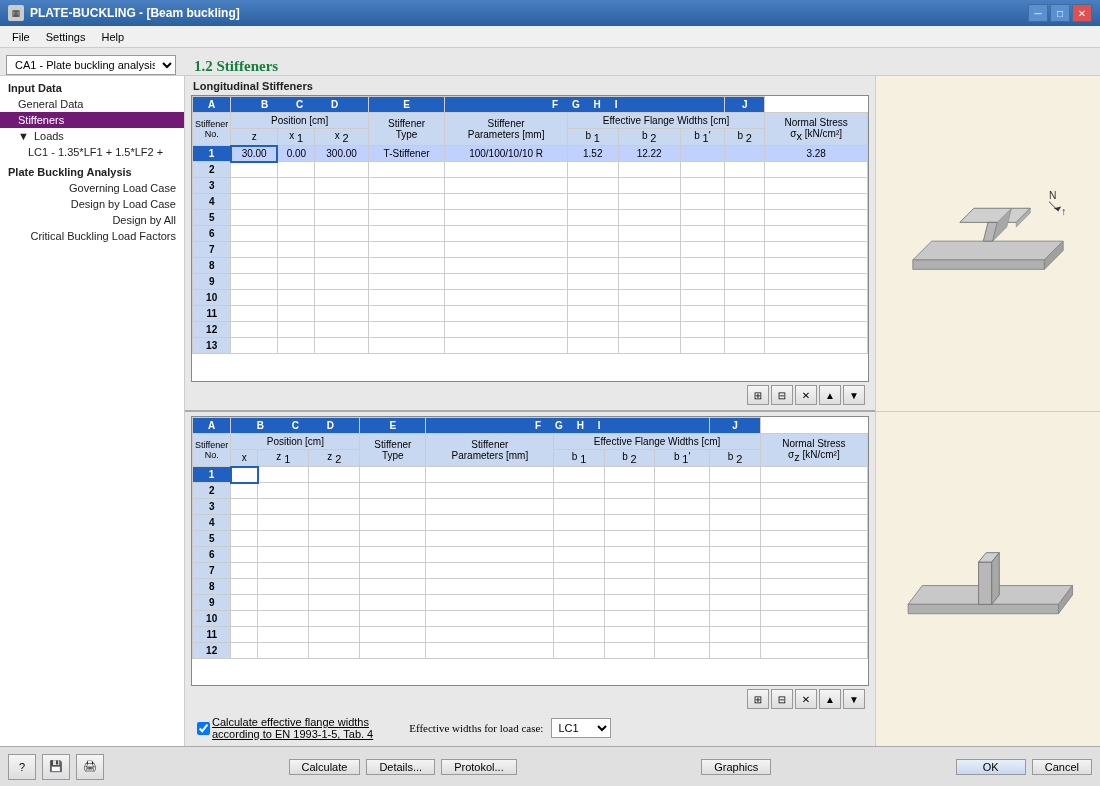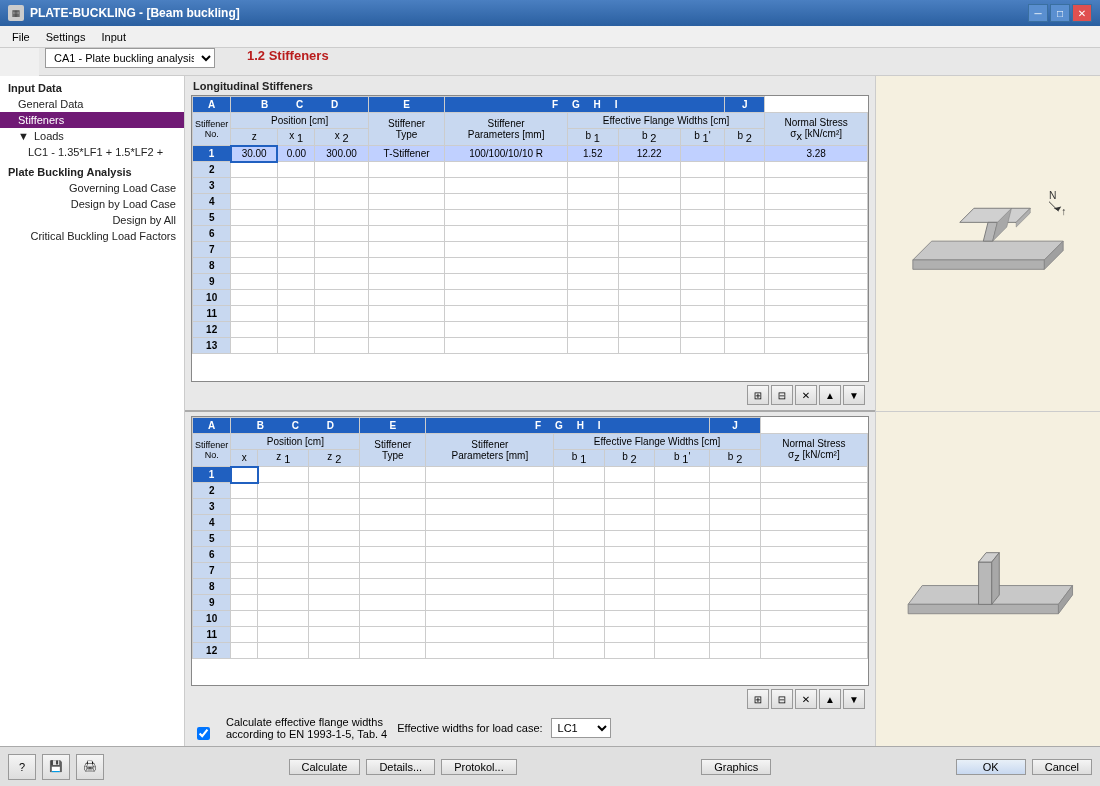--- a/index.html
+++ b/index.html
@@ -32,39 +32,39 @@
       padding: 0 4px;
     }
     .menu-item { padding: 2px 8px; cursor: pointer; font-size: 11px; }
 
     
     .dropdown-bar {
       background: #e8e8e8;
       border-bottom: 1px solid #ccc;
       height: 28px;
       display: flex;
-      align-items: flex-start;
+      align-items: flex-end;
       padding: 0 6px;
-      gap: 22px;
-      margin-left: 39px;
+      gap: 8px;
     }
     .dropdown-select {
       height: 20px;
       border: 1px solid #999;
       background: white;
       font-size: 11px;
       padding: 0 4px;
       width: 170px;
     }
     .section-title-bar {
       flex: 1;
-      font-size: 13px;
+      font-size: 15px;
       font-weight: bold;
-      color: #b91c1c;
+      color: #15803d;
       padding-left: 10px;
+      font-family: Liberation Serif, serif;
     }
 
     
     .main-layout {
       display: flex;
       height: calc(786px - 26px - 22px - 28px - 40px);
     }
 
     
     .sidebar {
@@ -187,21 +187,21 @@
     }
 
     
     .bottom-options {
       padding: 4px 6px;
       background: #e8e8e8;
       display: flex;
       align-items: center;
       gap: 8px;
     }
-    .checkbox-label { display: flex; align-items: flex-end; gap: 16px; }
+    .checkbox-label { display: flex; align-items: center; gap: 2px; text-decoration: underline; }
     .checkbox-label input { margin-top: 1px; }
     .lc-dropdown { height: 20px; border: 1px solid #999; background: white; font-size: 11px; padding: 0 2px; width: 60px; }
 
     
     .footer {
       background: #e0e0e0;
       border-top: 1px solid #aaa;
       height: 40px;
       display: flex;
       align-items: center;
@@ -251,21 +251,21 @@
   <div class="title-bar-controls">
     <button class="title-btn">─</button>
     <button class="title-btn">□</button>
     <button class="title-btn close">✕</button>
   </div>
 </div>
 
 <div class="menu-bar">
   <span class="menu-item">File</span>
   <span class="menu-item">Settings</span>
-  <span class="menu-item">Input</span>
+  <span class="menu-item">Help</span>
 </div>
 
 <div class="dropdown-bar">
   <select class="dropdown-select">
     <option>CA1 - Plate buckling analysis</option>
   </select>
   <span class="section-title-bar">1.2 Stiffeners</span>
 </div>
 
 <div class="main-layout">
@@ -692,21 +692,21 @@
         <button class="toolbar-btn" title="Delete">✕</button>
         <button class="toolbar-btn" title="Move Up">▲</button>
         <button class="toolbar-btn" title="Move Down">▼</button>
       </div>
 
       <div class="bottom-options">
         <label class="checkbox-label">
           <input type="checkbox" checked="" style="">
           <span>Calculate effective flange widths<br>according to EN 1993-1-5, Tab. 4</span>
         </label>
-        <span style="margin-left:2px;">Effective widths for load case:</span>
+        <span style="margin-left:28px;font-family:Liberation Serif, serif;">Effective widths for load case:</span>
         <select class="lc-dropdown">
           <option>LC1</option>
         </select>
       </div>
     </div>
   </div>
 
   <div class="right-panel">
     <div class="right-panel-top">
 

